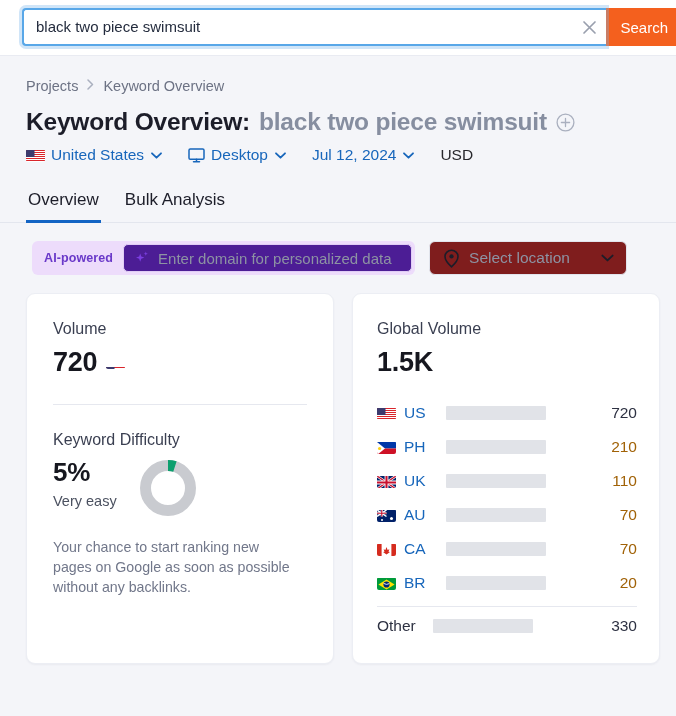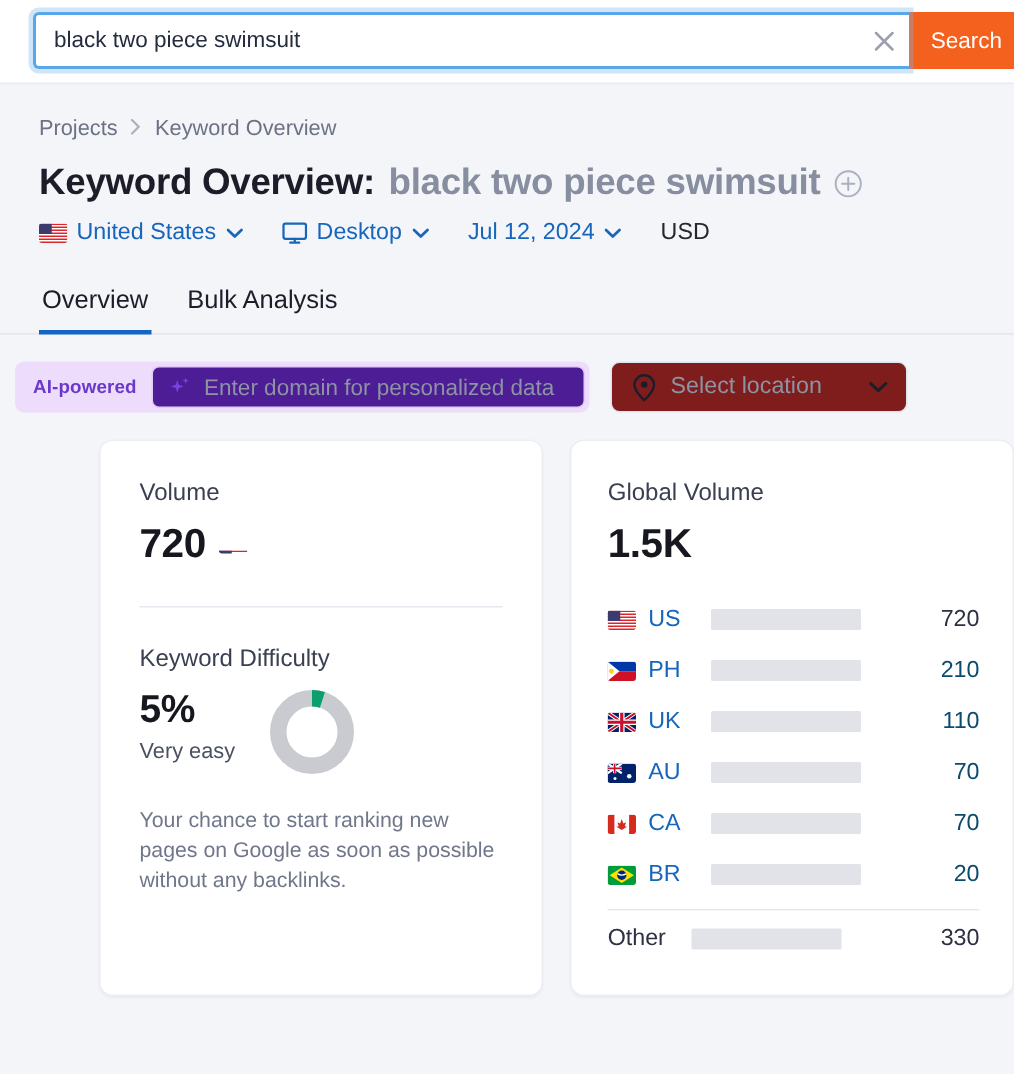--- a/index.html
+++ b/index.html
@@ -151,21 +151,21 @@
     cursor: pointer;
     border-bottom: 3px solid transparent;
     margin-bottom: -1px;
   }
   .tab.active { border-bottom-color: #1364c4; }
 
   
   .aibar {
     display: flex;
     align-items: center;
-    padding: 18px 0 0 10px;
+    padding: 18px 0 0 32px;
     gap: 14px;
     white-space: nowrap;
   }
   .ai-group {
     display: flex;
     align-items: center;
     background: #eddcfb;
     border-radius: 6px;
     height: 34px;
     padding-right: 3px;
@@ -202,21 +202,20 @@
     cursor: pointer;
     min-width: 198px;
   }
   .loc-select .ph { font-size: 15.5px; color: #8d93a3; flex: 1; }
 
   
   .cards {
     display: flex;
     gap: 18px;
     padding: 18px 0 0 26px;
-    margin-left: 40px;
   }
   .card {
     background: #fff;
     border: 1px solid #eceef4;
     border-radius: 9px;
     box-shadow: 0 1px 2px rgba(30,40,70,.05);
   }
   .card-left { width: 308px; padding: 26px 26px 20px 26px; }
   .card-right { width: 308px; padding: 26px 22px 20px 24px; }
 
@@ -267,21 +266,21 @@
     background: #e1e3e8;
     border-radius: 1px;
     overflow: hidden;
     flex: none;
   }
   .bar-fill { height: 100%; border-radius: 1px; }
   .ctry-val {
     flex: 1;
     text-align: right;
     font-size: 15.5px;
-    color: #0c4a6e;
+    color: #a16207;
   }
   .ctry-val.dark { color: #2d3142; }
   .ctry-div { height: 1px; background: #e6e8ef; margin: 6px 0 2px 0; }
 
   .donut { position: relative; width: 58px; height: 58px; flex: none; margin-top: 2px; }
 </style>
 </head>
 <body>
 
 <div class="searchbar-wrap">

